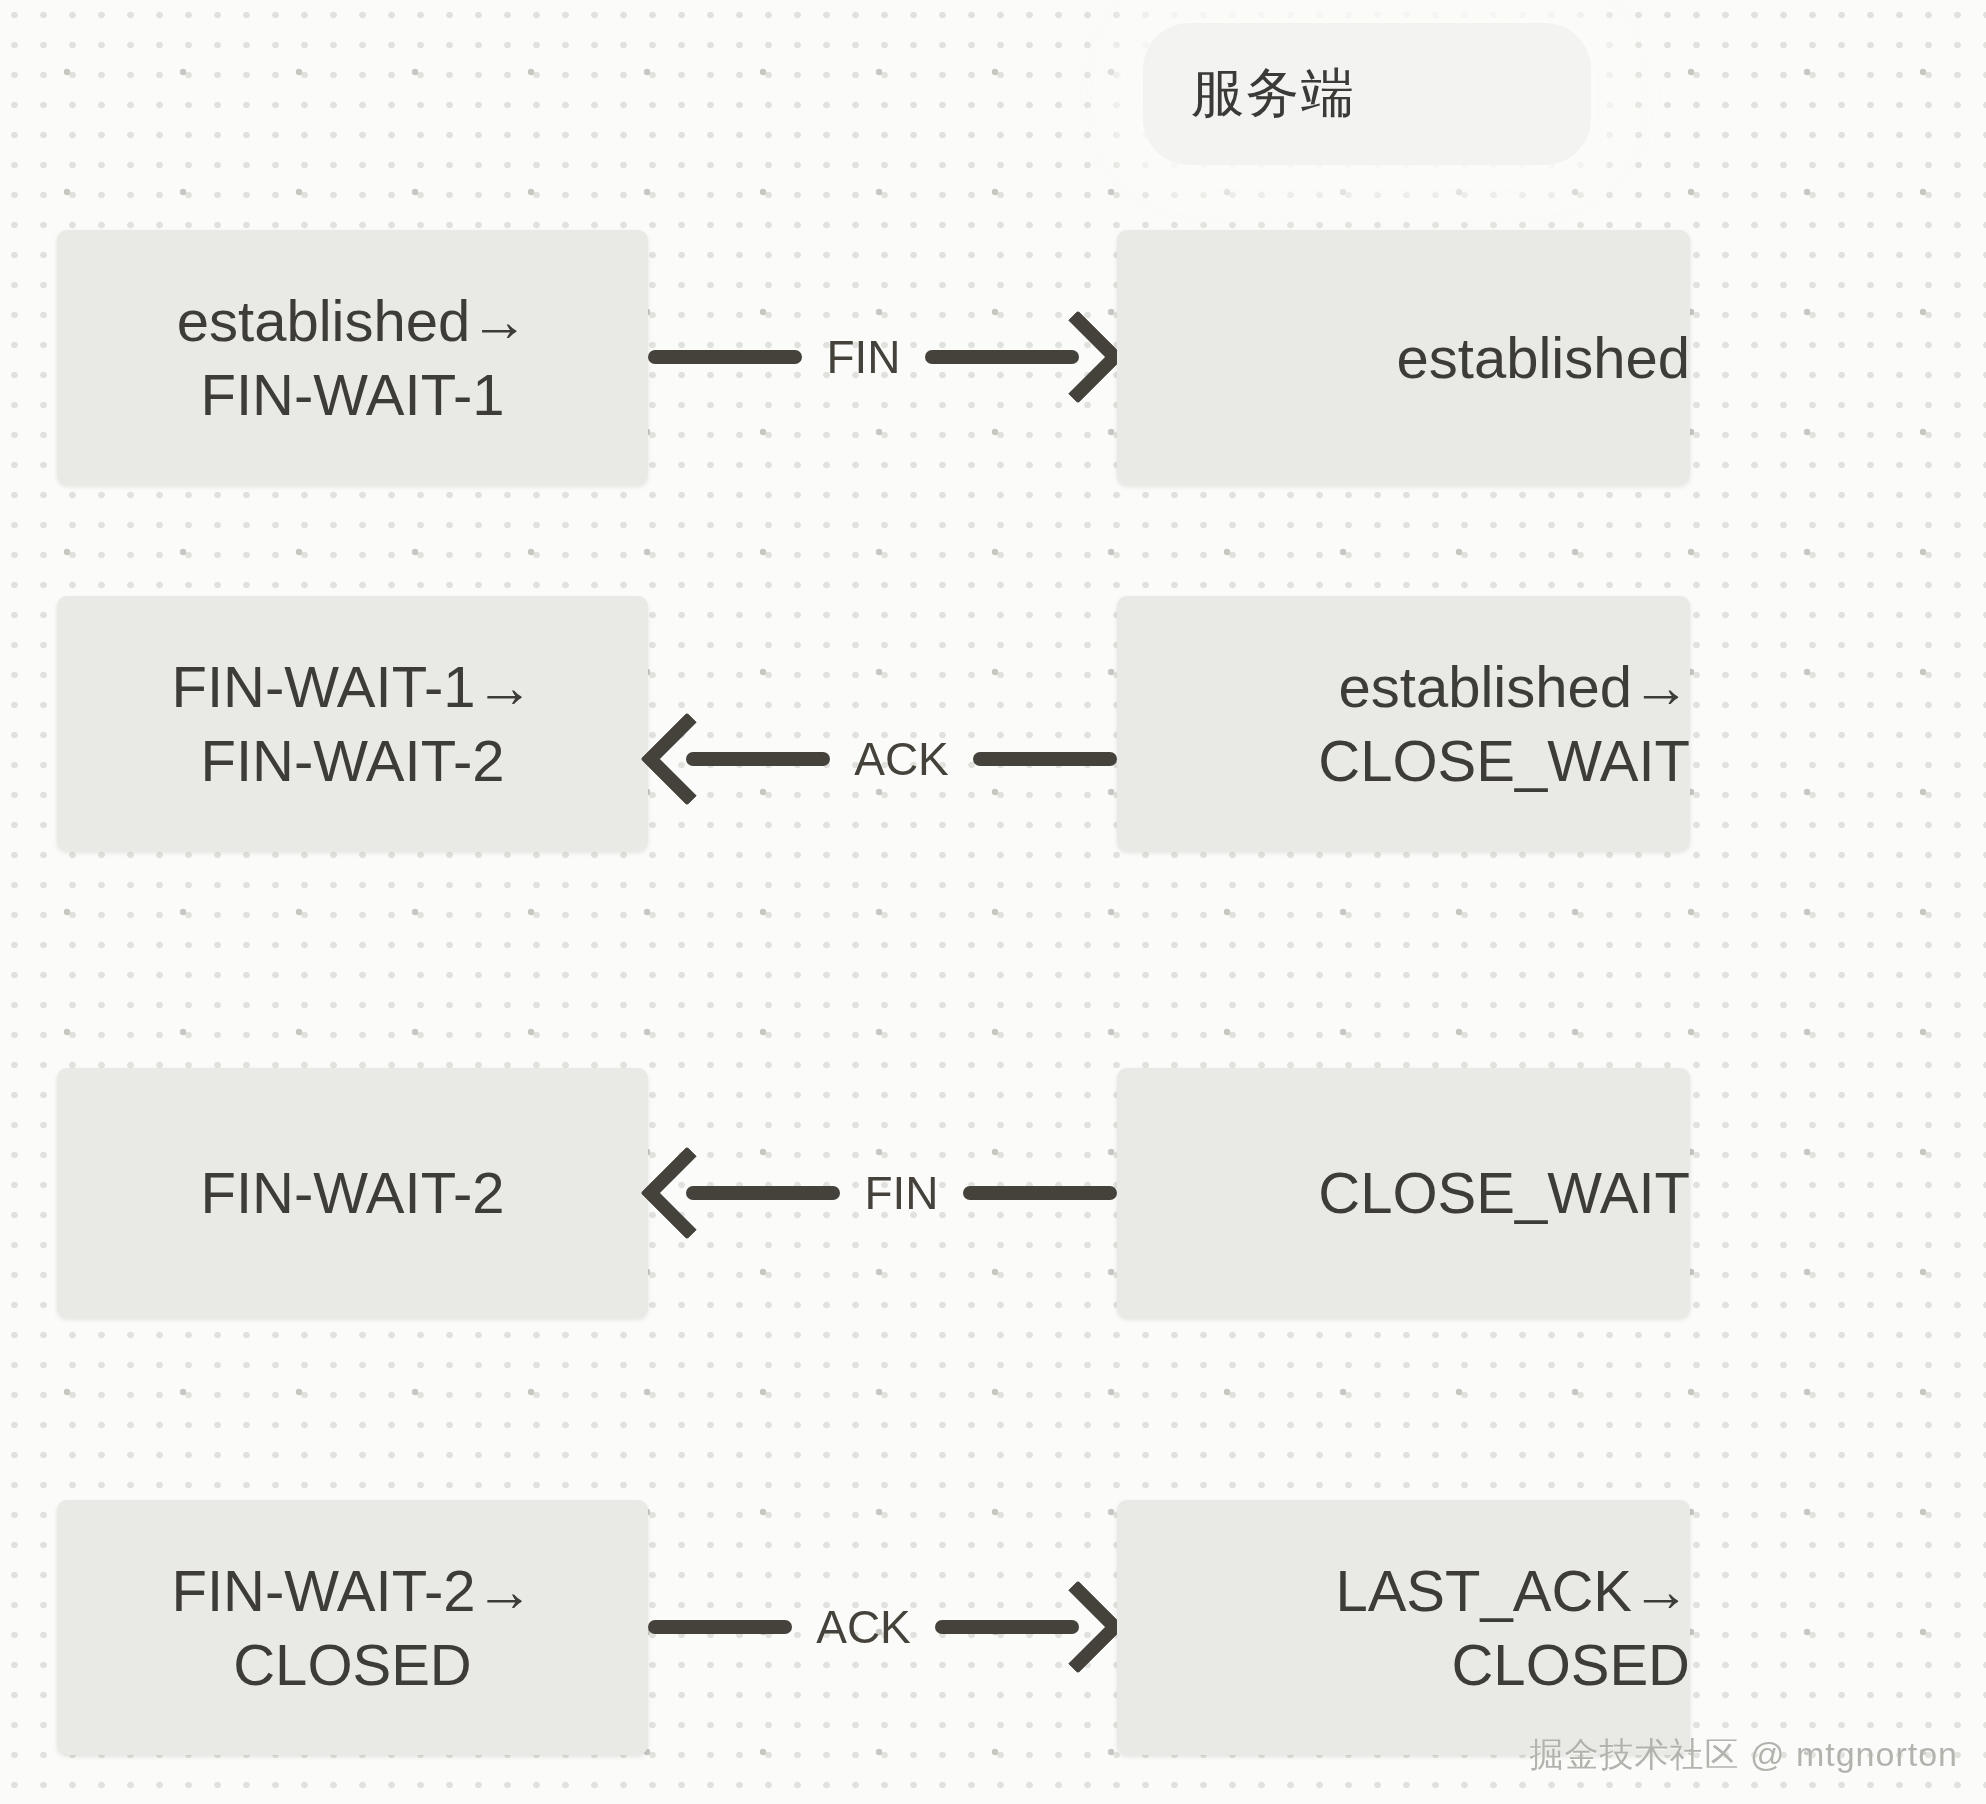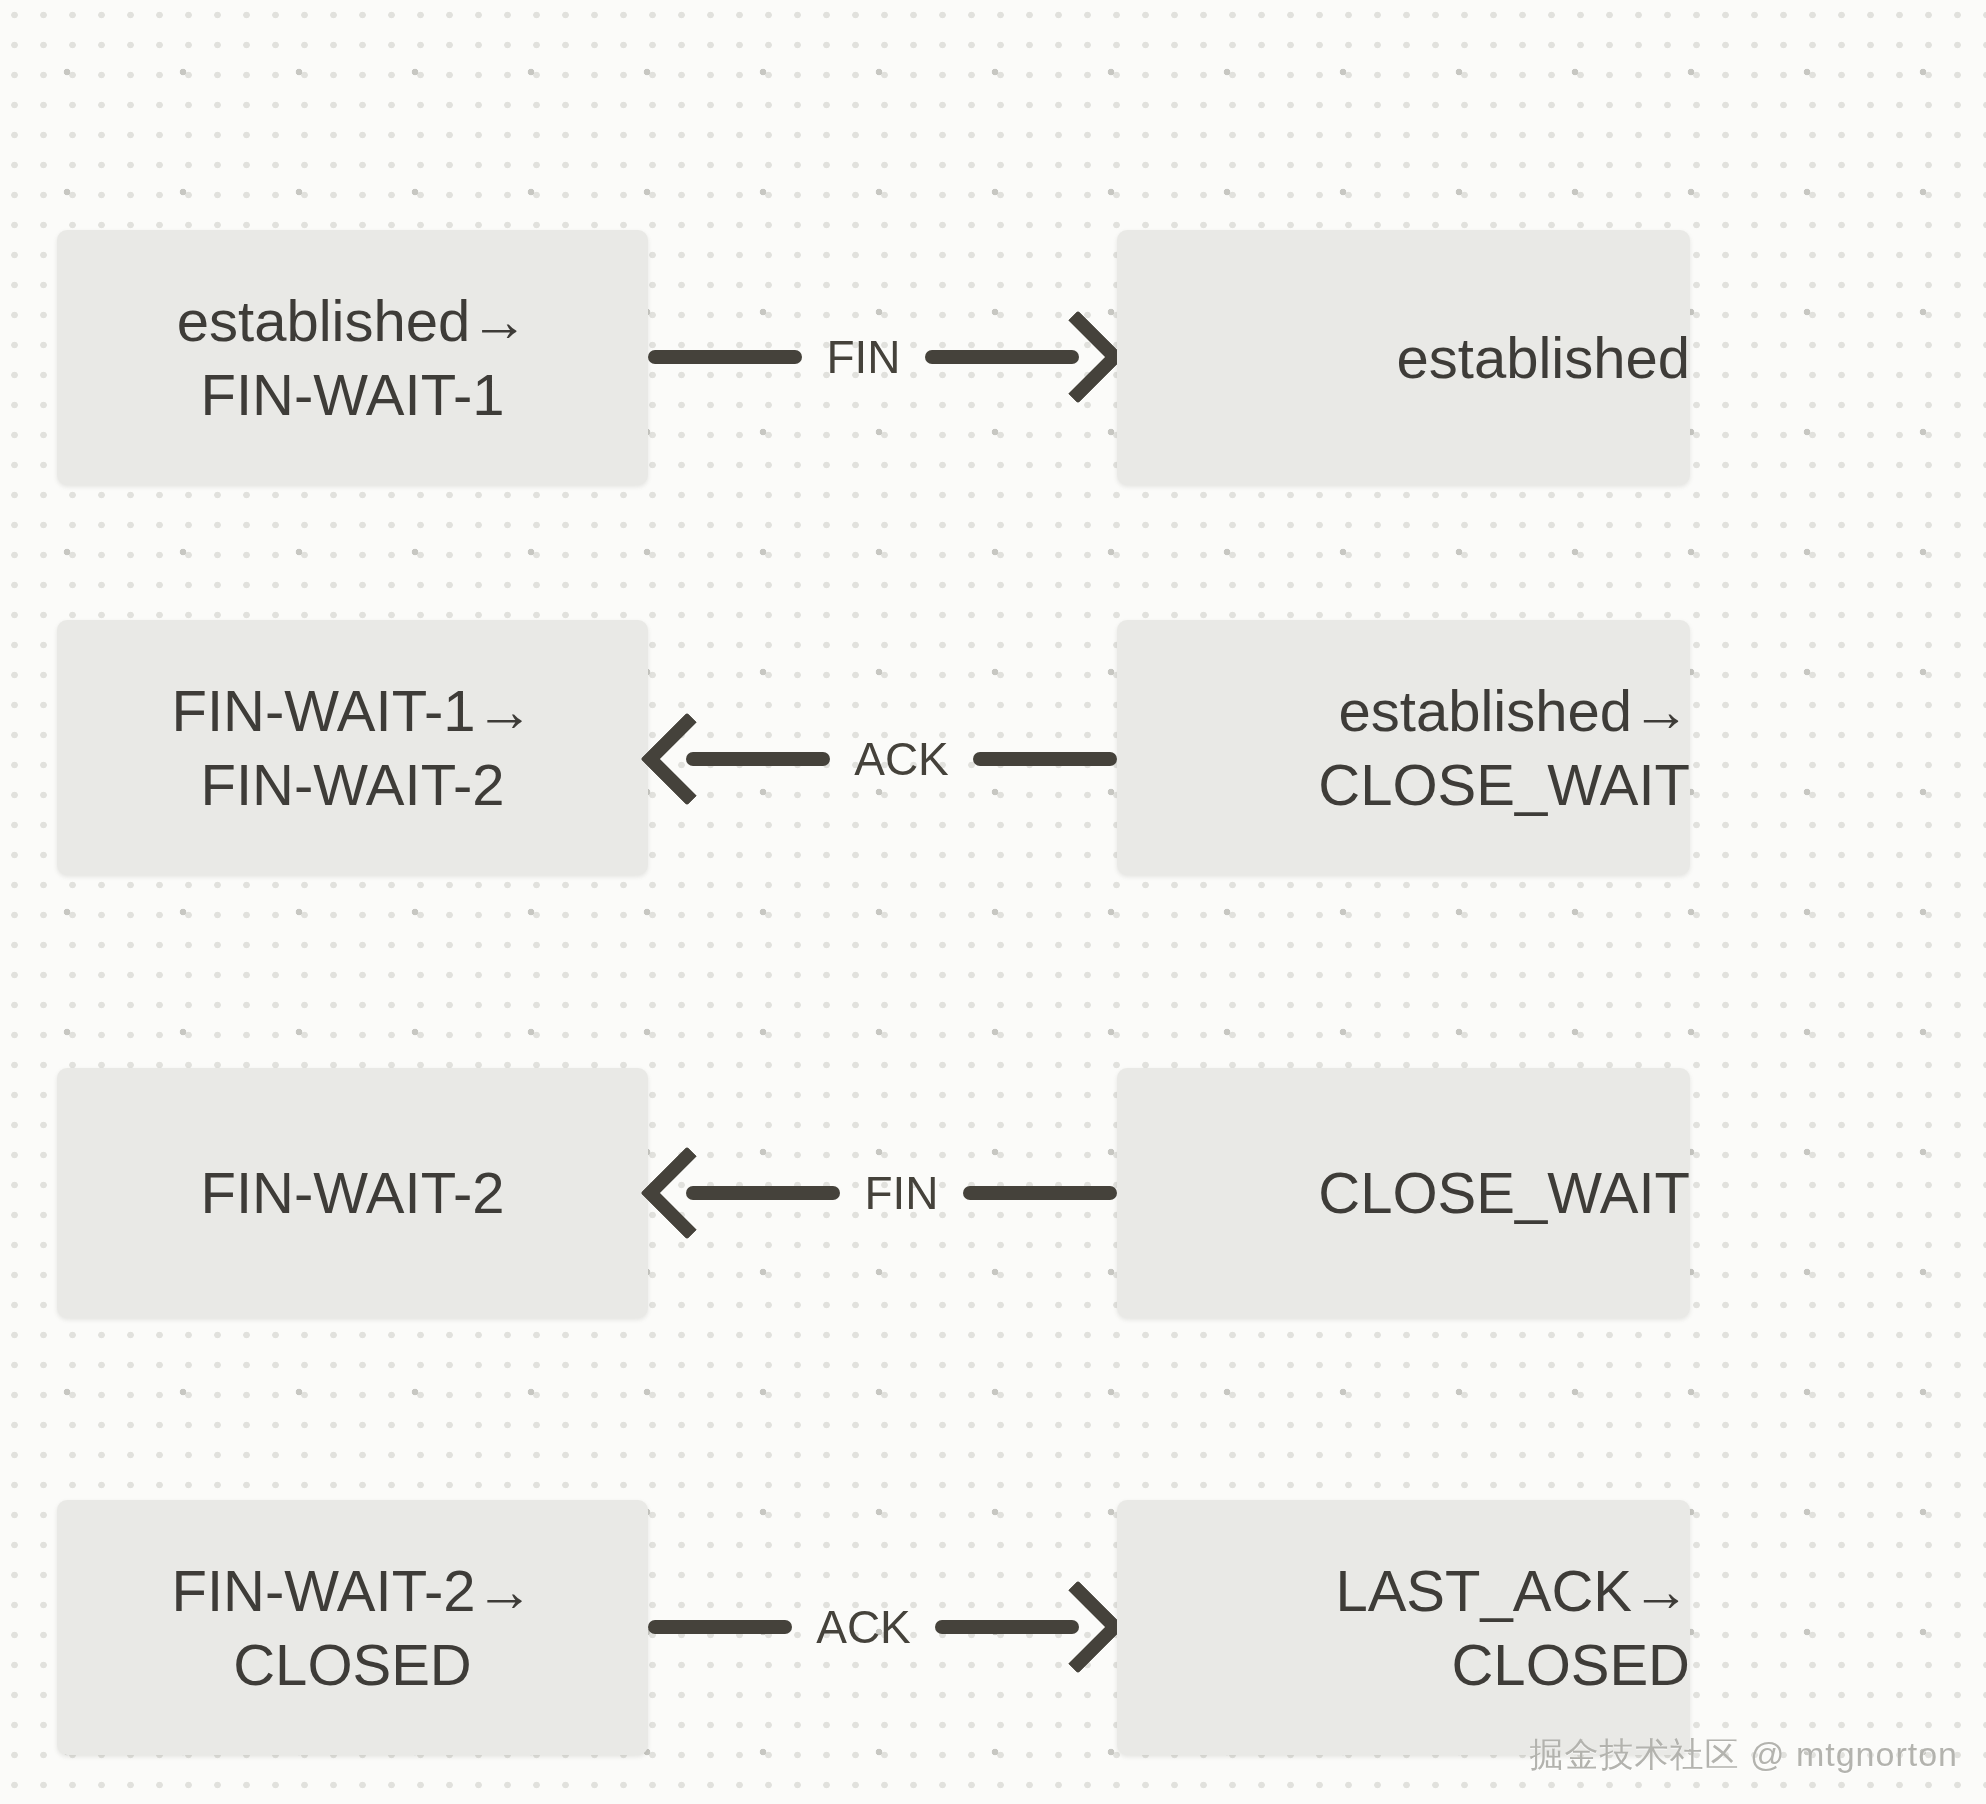--- a/index.html
+++ b/index.html
@@ -40,21 +40,21 @@
     justify-content:center;align-items:center;
     text-align:center;
     color:#3e3c38;
     font-size:58px;
     line-height:1.27;
     box-shadow:0 2px 4px rgba(100,100,95,0.14);
   }
   .col-client{left:57px;width:591px;}
   .col-server{left:1117px;width:573px;align-items:flex-end;}
   .r1{top:230px;height:255px;}
-  .r2{top:620px;height:255px;}
+  .r2{top:596px;height:255px;}
   .r3{top:1068px;height:250px;}
   .r4{top:1500px;height:255px;}
 
   
   .arrow{
     position:absolute;
     left:648px;width:469px;height:120px;
     display:flex;align-items:center;
     color:#45423b;
   }
@@ -83,20 +83,23 @@
     color:#b3b3ae;
     letter-spacing:1px;
     text-shadow:0 1px 1px rgba(255,255,255,0.8);
   }
 </style>
 </head>
 <body>
 
 <div class="stage">
 
+  <div class="pill server">
+    <span>服务端</span>
+  </div>
 
   <div class="node col-client r1">
     <div>established→</div>
     <div>FIN-WAIT-1</div>
   </div>
   <div class="arrow right a1">
     <div class="seg"></div>
     <div class="msg">FIN</div>
     <div class="seg"></div>
     <span class="chev"></span>

